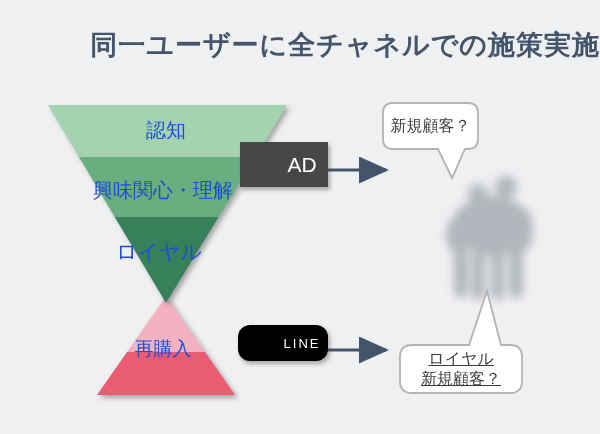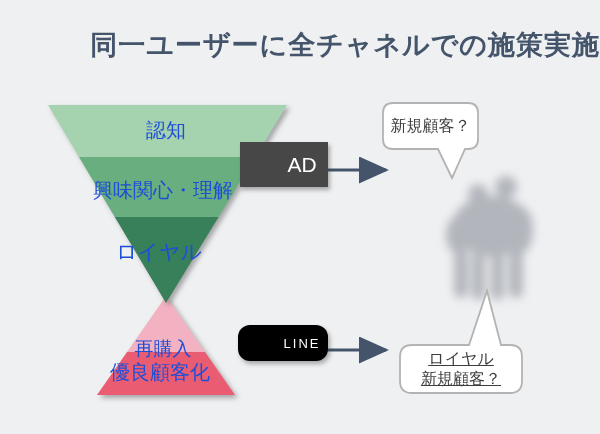--- a/index.html
+++ b/index.html
@@ -99,21 +99,20 @@
     <line x1="300" y1="350" x2="386" y2="350" stroke="#44546a" stroke-width="3" marker-end="url(#arrowhead)"></line>
 
     <path d="M 393 103 H 468 Q 478 103 478 113 V 139 Q 478 149 468 149 H 465 L 452 178 L 438 149 H 393 Q 383 149 383 139 V 113 Q 383 103 393 103 Z" fill="#ffffff" stroke="#b3b3b3" stroke-width="1.8"></path>
     <path d="M 412 345 H 469 L 487 291 L 501 345 H 510 Q 522 345 522 357 V 381 Q 522 393 510 393 H 412 Q 400 393 400 381 V 357 Q 400 345 412 345 Z" fill="#ffffff" stroke="#b3b3b3" stroke-width="1.8"></path>
   </svg>
 
   <div class="stage-label lbl-awareness">認知</div>
   <div class="stage-label lbl-interest">興味関心・理解</div>
   <div class="stage-label lbl-purchase">ロイヤル</div>
   <div class="stage-label lbl-repurchase">再購入</div>
-  <div class="stage-label lbl-loyal">優良顧客化</div>
 
   <div class="badge badge-ad">AD</div>
   <div class="badge badge-line">LINE</div>
 
   <div class="callout-text callout-1">
     <span>新規顧客？</span>
   </div>
   <div class="callout-text callout-2">
     <span>ロイヤル</span>
     <span>新規顧客？</span>

